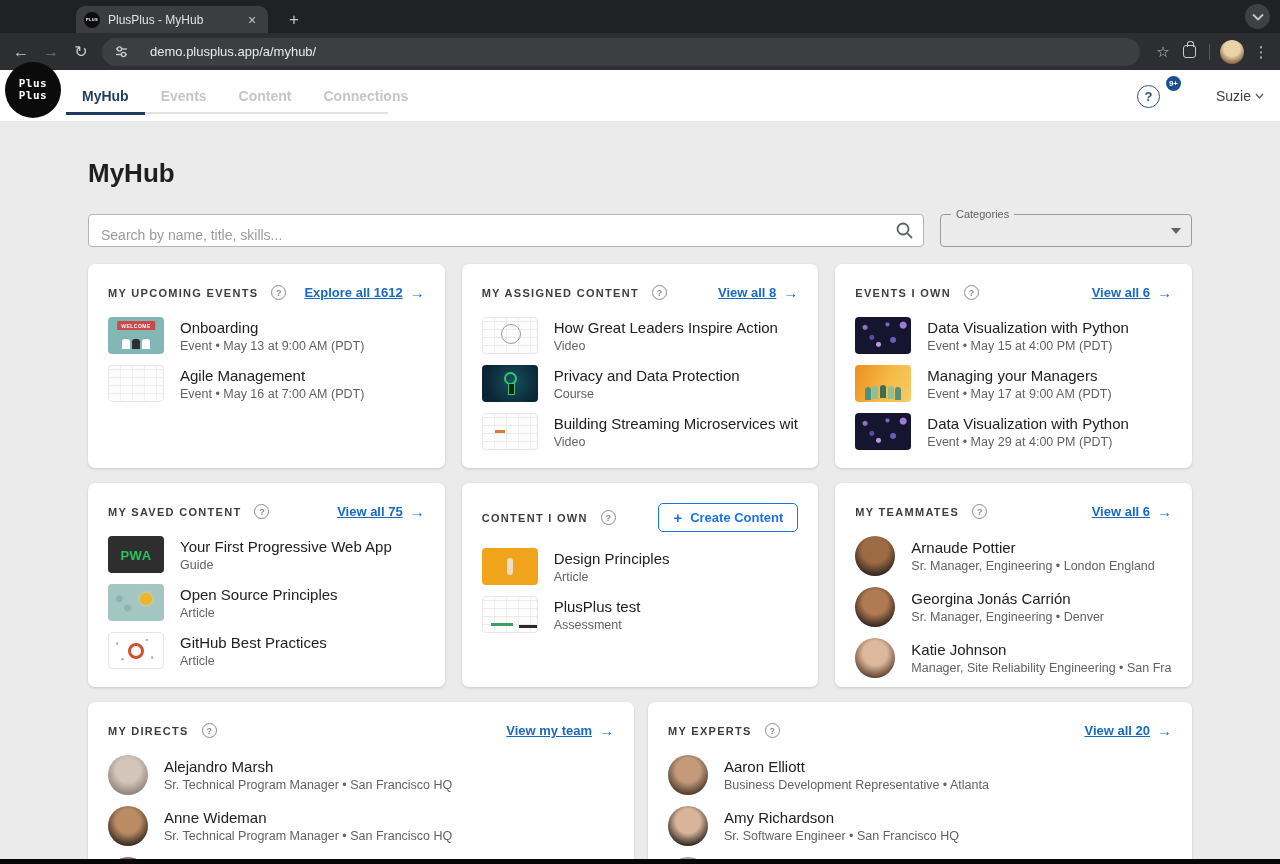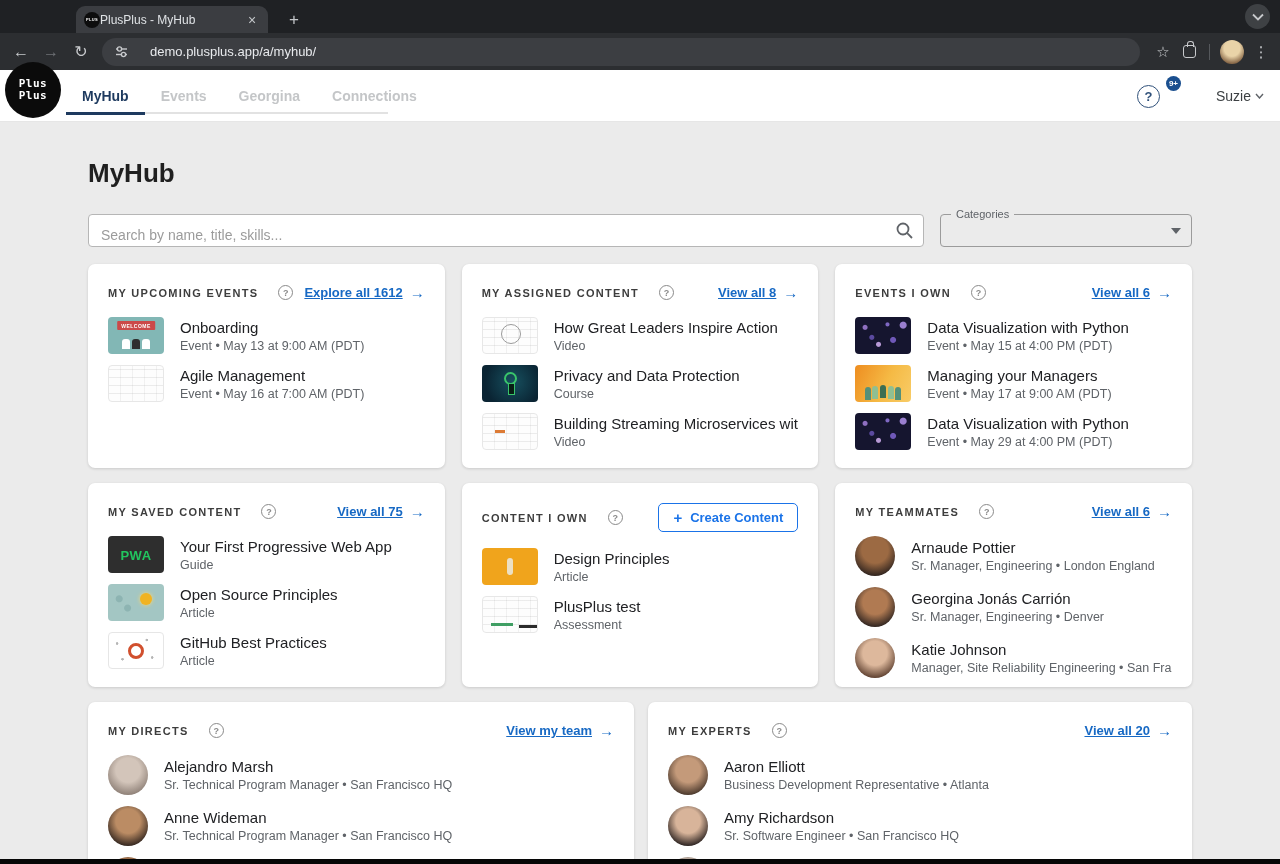--- a/index.html
+++ b/index.html
@@ -2,21 +2,21 @@
 <html><head>
 <meta charset="utf-8">
 <style>
   * { margin:0; padding:0; box-sizing:border-box; }
   html,body { width:1280px; height:864px; overflow:hidden; background:#ebebeb;
     font-family:"Liberation Sans", sans-serif; }
 
   
   .tabstrip { height:33px; background:#1f2124; position:relative; }
   .tab { position:absolute; left:76px; top:6px; width:192px; height:27px; background:#3b3d41;
-    border-radius:9px 9px 0 0; display:flex; align-items:center; padding:0 8px; }
+    border-radius:9px 9px 0 0; display:flex; align-items:center; padding:0 8px; gap:8px; }
   .favicon { width:16px; height:16px; border-radius:50%; background:#0d0d0d; color:#fff;
     font-size:4px; font-weight:bold; display:flex; align-items:center; justify-content:center;
     letter-spacing:.3px; flex:none; }
   .tab-title { color:#dfe2e5; font-size:12px; flex:1; white-space:nowrap; overflow:hidden; }
   .tab-close { color:#c3c6c9; font-size:14px; width:16px; text-align:center; cursor:default; }
   .new-tab { position:absolute; left:282px; top:8px; color:#c3c6c9; font-size:17px; width:24px;
     height:24px; text-align:center; line-height:23px; }
   .tab-menu-btn { position:absolute; right:10px; top:4px; width:25px; height:25px; border-radius:50%;
     background:#3e4144; display:flex; align-items:center; justify-content:center; }
 
@@ -81,21 +81,21 @@
     border-left:5px solid transparent; border-right:5px solid transparent;
     border-top:6px solid #5f6368; }
 
   .grid3 { display:grid; grid-template-columns:repeat(3, 1fr); gap:15px 17px; margin-bottom:15px; }
   .grid2 { display:grid; grid-template-columns:546px 544px; gap:14px; }
   .card { background:#fff; border-radius:7px; box-shadow:0 1px 3px rgba(0,0,0,.14); padding:20px;
     overflow:hidden; }
   .grid3 .card { height:204px; }
   .grid2 .card { height:240px; }
   .card-head { display:flex; justify-content:space-between; align-items:center; margin-bottom:16px; }
-  .card-title-wrap { display:flex; align-items:center; gap:20px;justify-content:flex-end; }
+  .card-title-wrap { display:flex; align-items:center; gap:13px;justify-content:flex-end; }
   .card-title { font-size:11px; font-weight:bold; letter-spacing:1.3px; color:#3d3d3d; }
   .help-icon { width:15px; height:15px; border:1.2px solid #8a8a8a; border-radius:50%; color:#8a8a8a;
     font-size:9px; display:flex; align-items:center; justify-content:center; font-weight:bold; }
   .card-link { display:flex; align-items:center; gap:7px; color:#1769c4; font-size:13px;
     font-weight:bold; cursor:pointer; }
   .card-link .link-text { text-decoration:underline; }
   .link-arrow { font-size:15px; text-decoration:none; }
   .create-btn { display:flex; align-items:center; gap:8px; border:1px solid #1a73e8; color:#1a73e8;
     background:#fff; border-radius:5px; padding:5px 14px; font-size:13px; font-weight:bold;
     font-family:"Liberation Sans", sans-serif; cursor:pointer; }
@@ -211,21 +211,21 @@
 </div>
 
 <div class="app-header">
   <div class="logo">
     <span>Plus</span>
     <span>Plus</span>
   </div>
   <div class="tabs">
     <span class="nav-tab active">MyHub</span>
     <span class="nav-tab">Events</span>
-    <span class="nav-tab">Georgina</span>
+    <span class="nav-tab">Content</span>
     <span class="nav-tab">Connections</span>
   </div>
   <div class="header-right">
     <span class="help-circle">?</span>
     <span class="user-avatar-wrap">
       <span class="user-avatar"></span>
       <span class="notif-badge">9+</span>
     </span>
     <span class="user-name">
       <span>Suzie</span>

